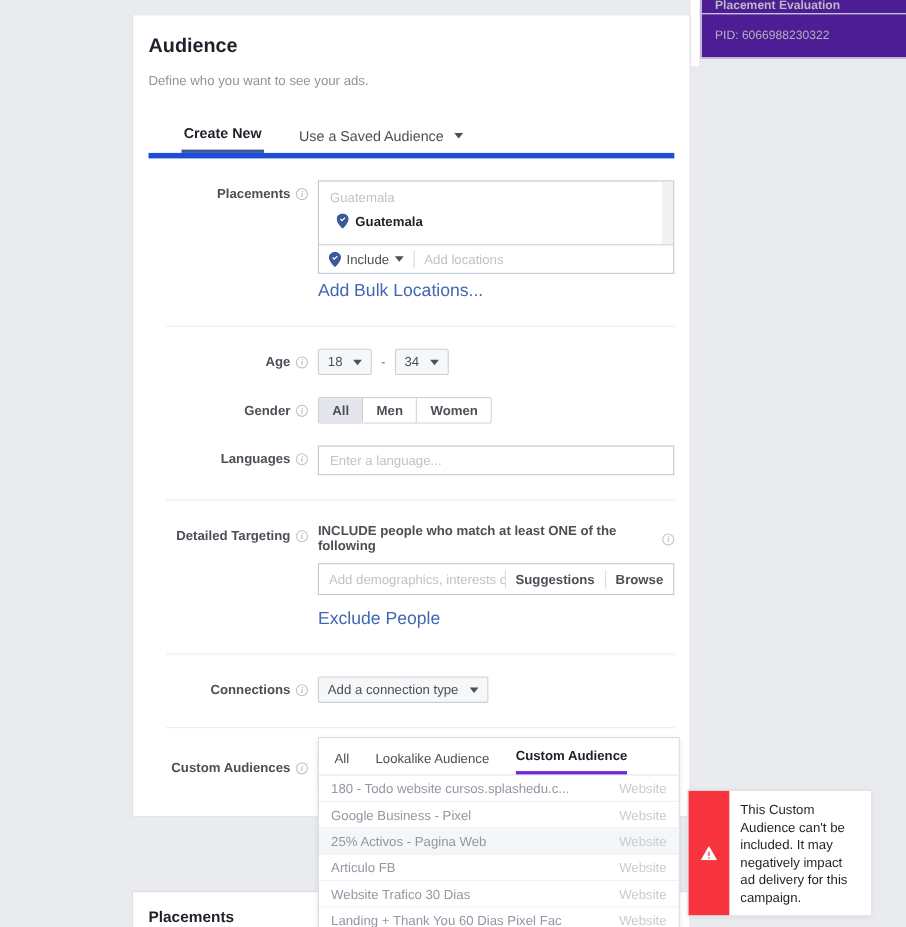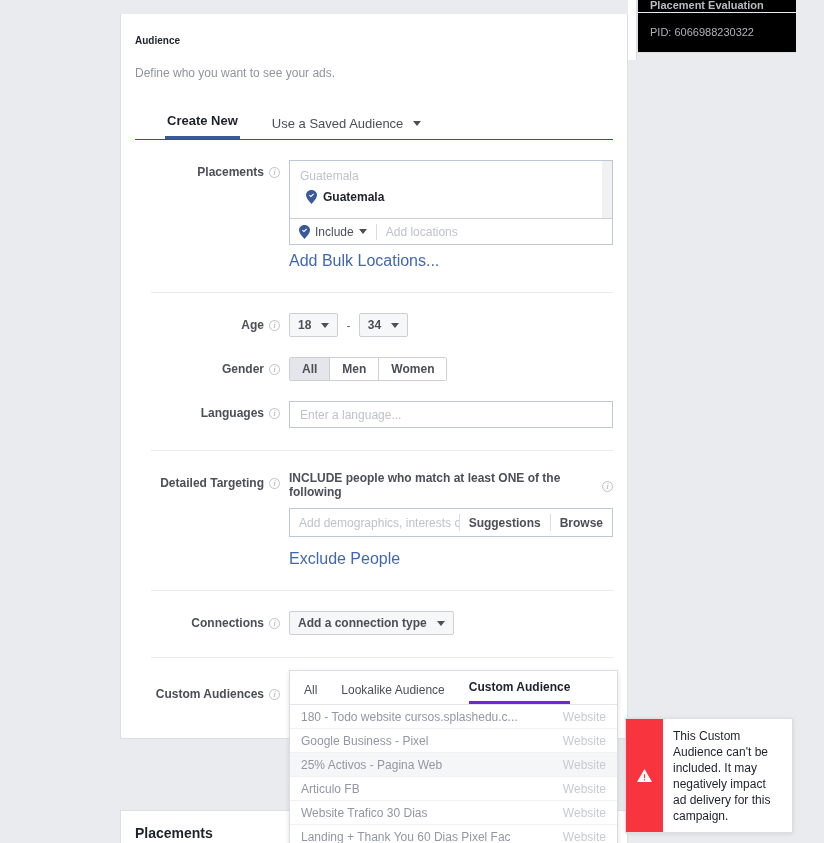--- a/index.html
+++ b/index.html
@@ -18,26 +18,26 @@
 
   
   .card {
     position: absolute; left: 120px; top: 14px; width: 508px;
     background: #ffffff;
     border: 1px solid #dddfe2;
     border-top: none;
   }
   .card-inner { padding: 18px 14px 26px 14px; }
 
-  .card-title { font-size: 10px; font-weight: bold; color: #1d2129; line-height: 18px; }
+  .card-title { font-size: 18px; font-weight: bold; color: #1d2129; line-height: 18px; }
   .card-sub { font-size: 12px; color: #90949c; margin-top: 15px; line-height: 16px; }
 
   
   .tabs { display: flex; align-items: flex-end; margin-top: 28px;
-          border-bottom: 1px solid #1d4ed8; padding-left: 30px; }
+          border-bottom: 5px solid #1d4ed8; padding-left: 30px; }
   .tab { font-size: 13px; color: #4b4f56; padding: 4px 2px 8px 2px; cursor: pointer; }
   .tab.active { font-weight: bold; color: #1d2129; border-bottom: 3px solid #3b5998; }
   .tab.plain { margin-left: 30px; color: #4b4f56; display: flex; align-items: center; gap: 10px; }
   .caret { width: 0; height: 0; border-left: 4px solid transparent; border-right: 4px solid transparent;
            border-top: 5px solid #4b4f56; display: inline-block; }
 
   
   .row { display: flex; margin-top: 20px; }
   .row-label {
     width: 154px; text-align: right; padding-right: 9px; padding-top: 5px;
@@ -70,21 +70,21 @@
 
   .pin { width: 11px; height: 14px; flex: none; }
 
   
   .sep { height: 1px; background: #e9ebee; margin: 22px 0 0 16px; }
 
   
   .select {
     display: inline-flex; align-items: center; gap: 10px;
     border: 1px solid #ccd0d5; background: #f6f7f9; border-radius: 2px;
-    height: 24px; padding: 0 8px; font-size: 12px; font-weight: bold; color: #4b4f56;
+    height: 24px; padding: 0 8px; font-size: 12px; font-weight: normal; color: #4b4f56;
     cursor: pointer;
   }
   .age-dash { display: inline-block; color: #4b4f56; margin: 0 5px; font-size: 11px; }
 
   .segmented { display: inline-flex; border: 1px solid #ccd0d5; border-radius: 2px; overflow: hidden; height: 24px; }
   .seg { padding: 0 12px; display: flex; align-items: center; font-size: 12px;
          font-weight: bold; color: #4b4f56; background: #fff; cursor: pointer;
          border-right: 1px solid #ccd0d5; }
   .seg:last-child { border-right: none; }
   .seg.active { background: #e4e6eb; }
@@ -130,21 +130,21 @@
   
   .tooltip {
     position: absolute; left: 625px; top: 718px; width: 168px; height: 115px;
     background: #fff; border: 1px solid #dcdee3; display: flex;
     box-shadow: 0 1px 4px rgba(0,0,0,.10); z-index: 40;
   }
   .tt-bar { width: 37px; background: #f8353e; display: flex; align-items: center; justify-content: center; flex: none; }
   .tt-text { padding: 9px 10px; font-size: 12px; color: #1d2129; line-height: 16px; }
 
   
-  .right-panel { position: absolute; left: 637px; top: 0; width: 159px; background: #000000;
+  .right-panel { position: absolute; left: 637px; top: 0; width: 187px; background: #4c1d95;
                  border: 1px solid #dddfe2; border-top: none; border-right: none; }
   .rp-clip { height: 13px; overflow: hidden; border-bottom: 1px solid #e9ebee;
              font-size: 11px; font-weight: bold; color: #b9bcc2; padding-left: 12px; line-height: 11px; }
   .rp-pid { padding: 13px 12px 14px 12px; font-size: 11px; color: #b0b3b8; }
   .rp-sidebar { position: absolute; left: 628px; top: 0; width: 9px; height: 60px; background: #fff; border-right: 1px solid #dddfe2; }
 
   
   .placements { position: absolute; left: 120px; top: 810px; width: 508px; height: 33px;
                 background: #fff; border: 1px solid #dddfe2; border-bottom: none; }
   .pl-title { font-size: 14px; font-weight: bold; color: #1d2129; padding: 14px 0 0 14px; }

